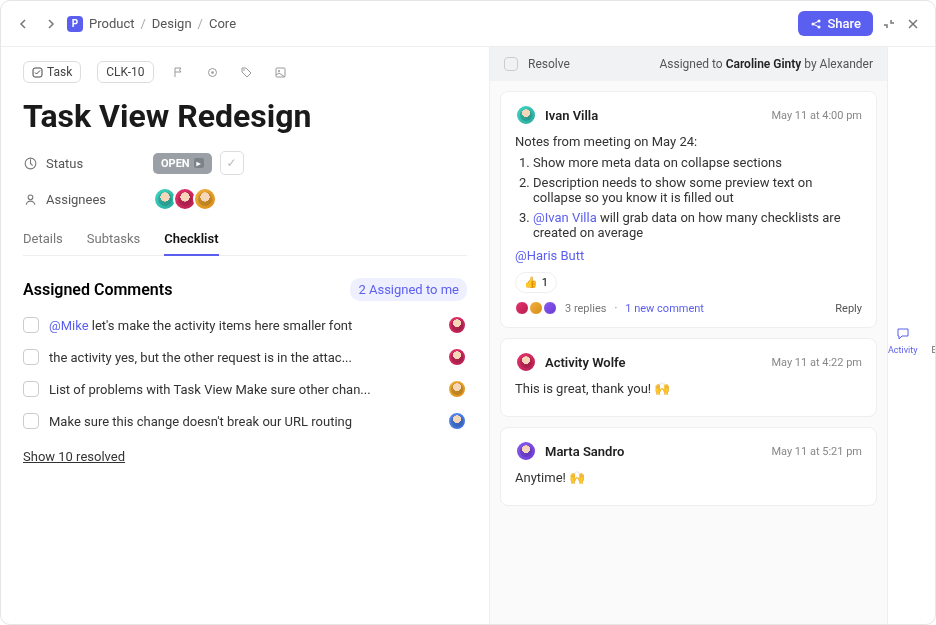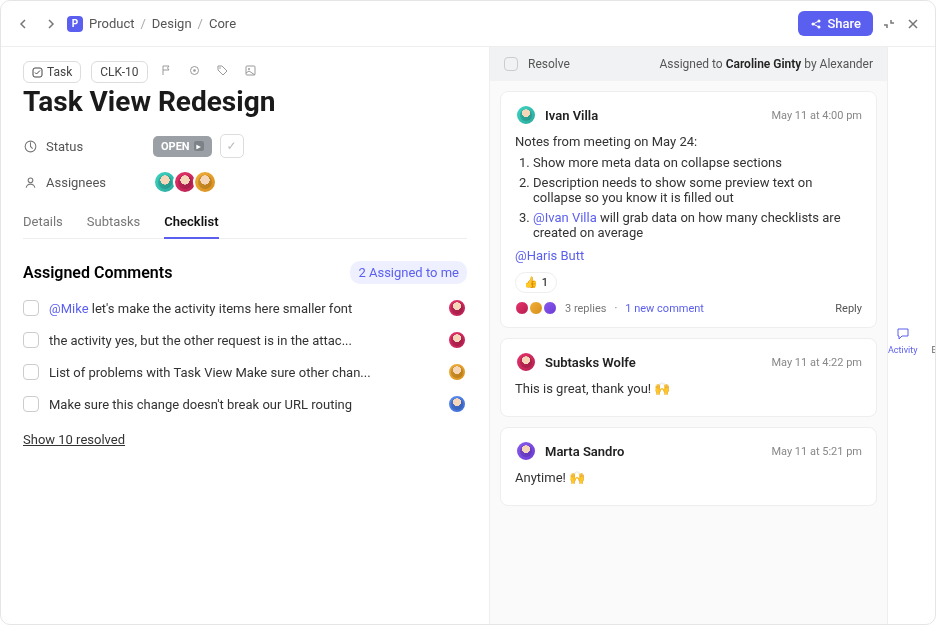--- a/index.html
+++ b/index.html
@@ -12,24 +12,24 @@
 .header-spacer{flex:1}
 .share-btn{background:#5b5fef;color:#fff;font-size:13px;font-weight:500;padding:5px 12px;border-radius:6px;display:flex;align-items:center;gap:5px;cursor:pointer}
 .hicon{width:16px;height:16px;display:flex;align-items:center;justify-content:center;color:#777;cursor:pointer}
 .body{flex:1;display:flex;overflow:hidden}
 .left{flex:1;padding:14px 22px;overflow:auto;min-width:0}
 .right{width:398px;border-left:1px solid #eee;display:flex;flex-direction:column;background:#fafafa}
 .rail{width:48px;border-left:1px solid #eee;display:flex;flex-direction:row;align-items:center;padding-top:8px;gap:14px}
 .rail-item{display:flex;flex-direction:column;align-items:center;gap:2px;color:#666;font-size:9px;cursor:pointer}
 .rail-item.active{color:#5b5fef}
 .rail-item .ri{width:18px;height:18px;display:flex;align-items:center;justify-content:center;font-size:14px}
-.toolbar{display:flex;align-items:flex-start;gap:10px;margin-bottom:2px}
+.toolbar{display:flex;align-items:center;gap:16px;margin-bottom:14px}
 .chip{border:1px solid #ddd;border-radius:6px;font-size:12px;padding:3px 8px;color:#444;display:flex;align-items:center;gap:4px;cursor:pointer}
 .tool-icon{width:18px;height:18px;color:#999;cursor:pointer;display:flex;align-items:center;justify-content:center}
-h1.title{font-size:28px;font-weight:700;color:#1a1a1a;margin-bottom:16px}
+h1.title{font-size:32px;font-weight:700;color:#1a1a1a;margin-bottom:16px}
 .meta-row{display:flex;align-items:center;margin-bottom:12px}
 .meta-label{display:flex;align-items:center;gap:8px;width:130px;font-size:13px;color:#555}
 .meta-label svg,.meta-label .mi{width:15px;height:15px;color:#777}
 .status-pill{background:#9aa0a6;color:#fff;font-size:11px;font-weight:700;padding:4px 8px;border-radius:5px;display:flex;align-items:center;gap:4px}
 .status-pill .caret{width:10px;height:10px;background:#7d8289;border-radius:2px;display:flex;align-items:center;justify-content:center;font-size:8px}
 .status-check{width:24px;height:24px;border:1px solid #ddd;border-radius:5px;margin-left:8px;display:flex;align-items:center;justify-content:center;color:#bbb;font-size:12px}
 .avatars{display:flex}
 .avatar{width:24px;height:24px;border-radius:50%;border:2px solid #fff;margin-left:-4px;background:#ccc;display:flex;align-items:center;justify-content:center;overflow:hidden}
 .avatar:first-child{margin-left:0}
 .a1{background:linear-gradient(135deg,#3dd6c4,#2aa89a)}
@@ -261,21 +261,21 @@
             <span>3 replies</span>
             <span>·</span>
             <span class="new">1 new comment</span>
             <span class="reply">Reply</span>
           </div></div>
         <div class="card">
           <div class="card-head">
             <div class="avatar a2">
               <div class="av-face"></div>
             </div>
-            <span class="name">Subtasks Wolfe</span>
+            <span class="name">Activity Wolfe</span>
             <span class="time">May 11 at 4:22 pm</span>
           </div>
           <div class="note">This is great, thank you! 🙌</div>
         </div>
         <div class="card">
           <div class="card-head">
             <div class="avatar a5">
               <div class="av-face"></div>
             </div>
             <span class="name">Marta Sandro</span>

